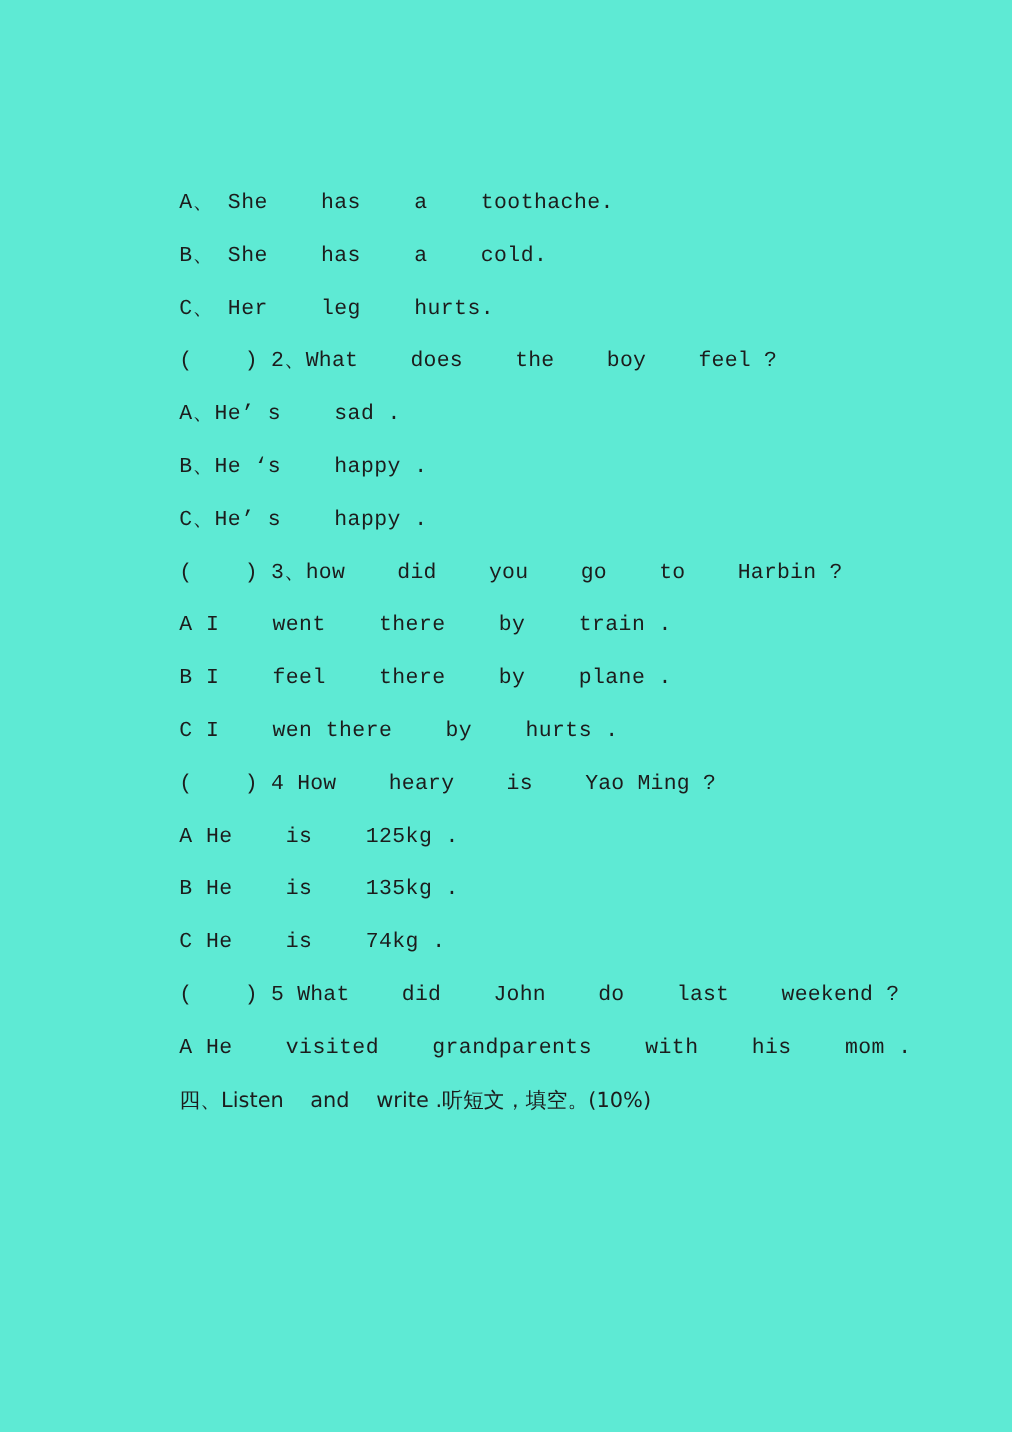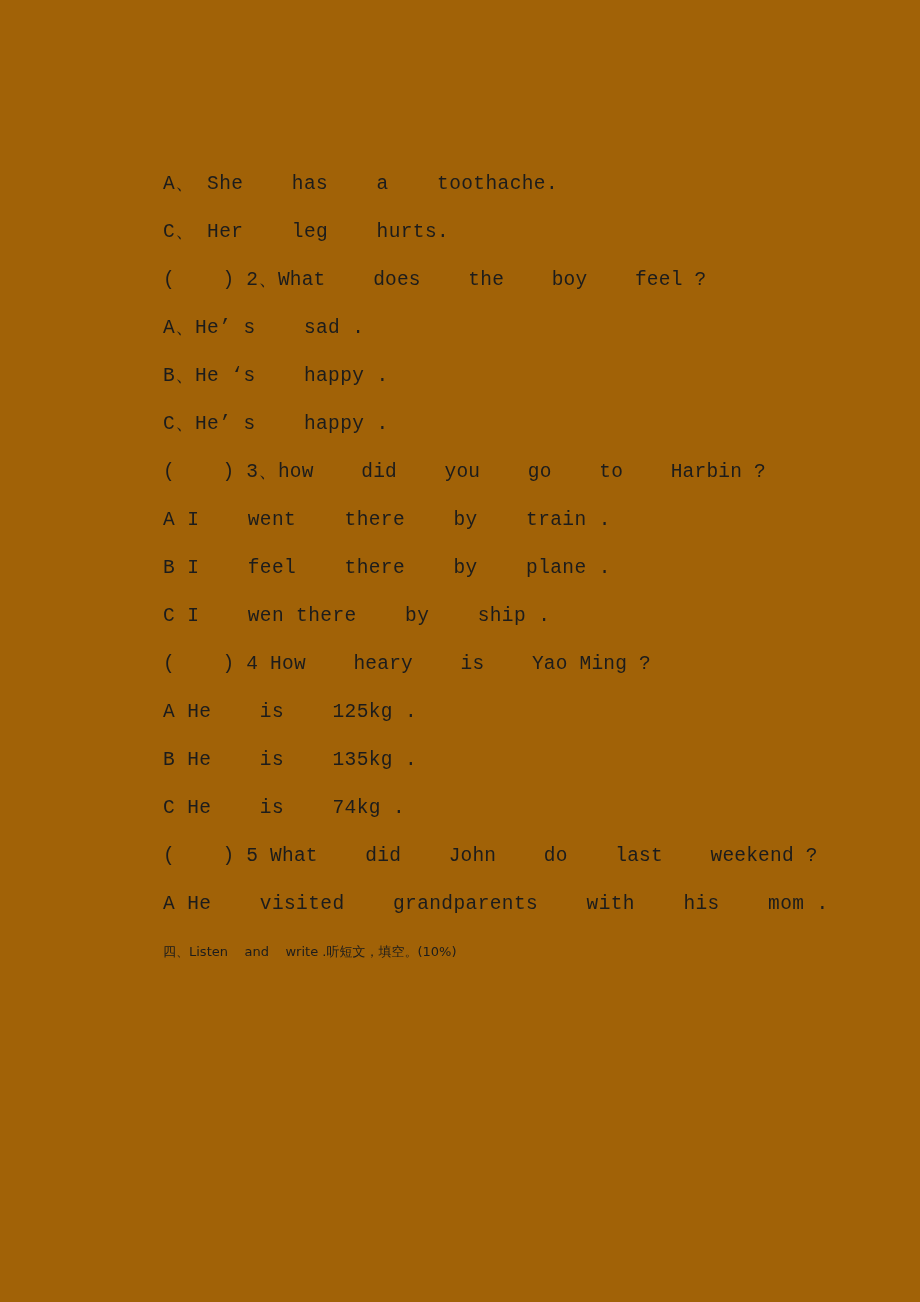--- a/index.html
+++ b/index.html
@@ -44,51 +44,52 @@
   }
 
   
   .doc-line.stem {
     letter-spacing: 0.2px;
   }
 
   
   .doc-line.cjk {
     font-family: "DejaVu Sans", "Liberation Sans", sans-serif;
-    font-size: 13px;
+    font-size: 19px;
     letter-spacing: 0;
   }
 </style>
 </head>
 <body>
 
-<div id="page" style="background: #a16207;">
+<div id="page" style="background: #5eead4;">
 
   <div id="doc-body">
 
     <div class="doc-line option" style="color: rgb(28, 28, 28);">A、 She    has    a    toothache.</div>
 
+    <div class="doc-line option" style="color: rgb(28, 28, 28);">B、 She    has    a    cold.</div>
 
     <div class="doc-line option" style="color: rgb(28, 28, 28);">C、 Her    leg    hurts.</div>
 
     <div class="doc-line stem" style="color: rgb(28, 28, 28);">(    ) 2、What    does    the    boy    feel ?</div>
 
     <div class="doc-line option" style="color: rgb(28, 28, 28);">A、He’ s    sad .</div>
 
     <div class="doc-line option" style="color: rgb(28, 28, 28);">B、He ‘s    happy .</div>
 
     <div class="doc-line option" style="color: rgb(28, 28, 28);">C、He’ s    happy .</div>
 
     <div class="doc-line stem" style="color: rgb(28, 28, 28);">(    ) 3、how    did    you    go    to    Harbin ?</div>
 
     <div class="doc-line option" style="color: rgb(28, 28, 28);">A I    went    there    by    train .</div>
 
     <div class="doc-line option" style="color: rgb(28, 28, 28);">B I    feel    there    by    plane .</div>
 
-    <div class="doc-line option" style="color: rgb(28, 28, 28);">C I    wen there    by    ship .</div>
+    <div class="doc-line option" style="color: rgb(28, 28, 28);">C I    wen there    by    hurts .</div>
 
     <div class="doc-line stem" style="color: rgb(28, 28, 28);">(    ) 4 How    heary    is    Yao Ming ?</div>
 
     <div class="doc-line option" style="color: rgb(28, 28, 28);">A He    is    125kg .</div>
 
     <div class="doc-line option" style="color: rgb(28, 28, 28);">B He    is    135kg .</div>
 
     <div class="doc-line option" style="color: rgb(28, 28, 28);">C He    is    74kg .</div>
 
     <div class="doc-line stem" style="color: rgb(28, 28, 28);">(    ) 5 What    did    John    do    last    weekend ?</div>

